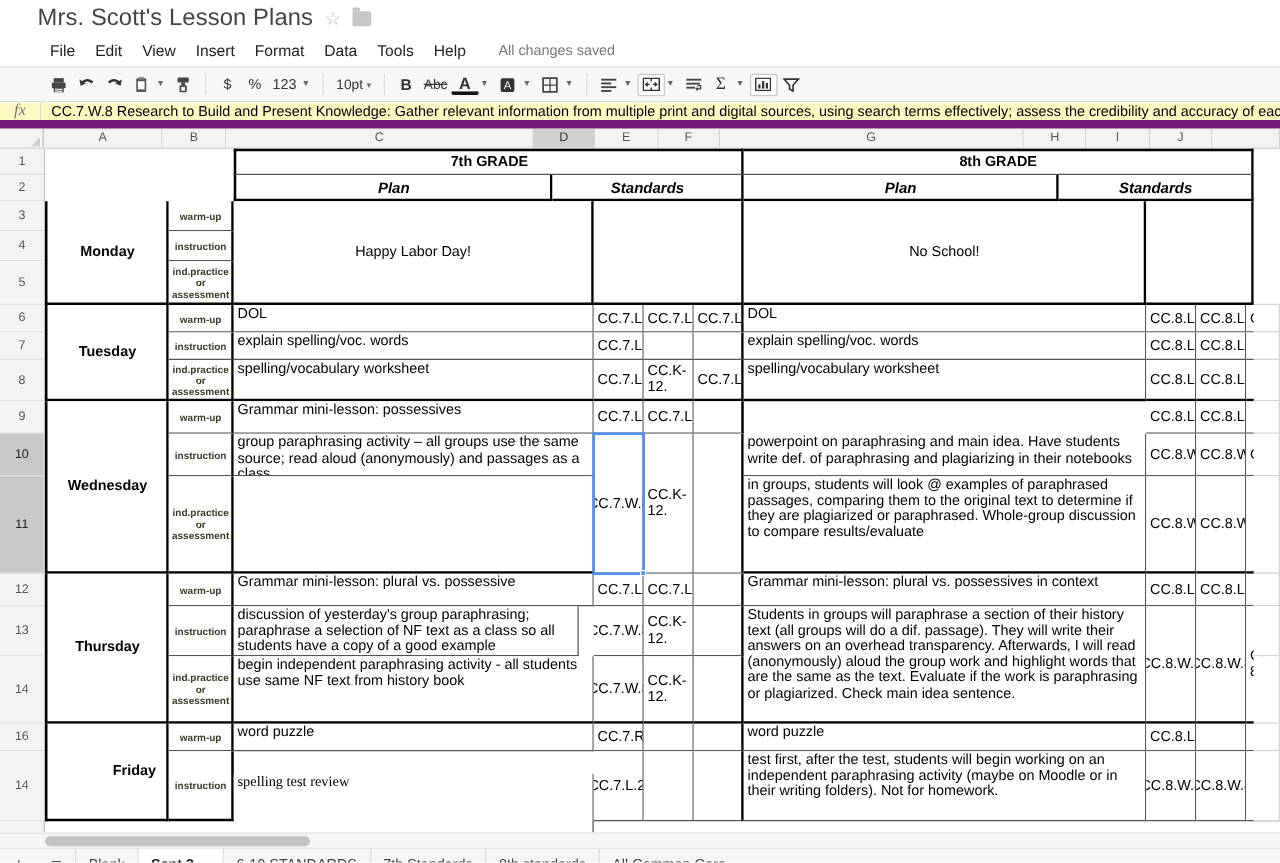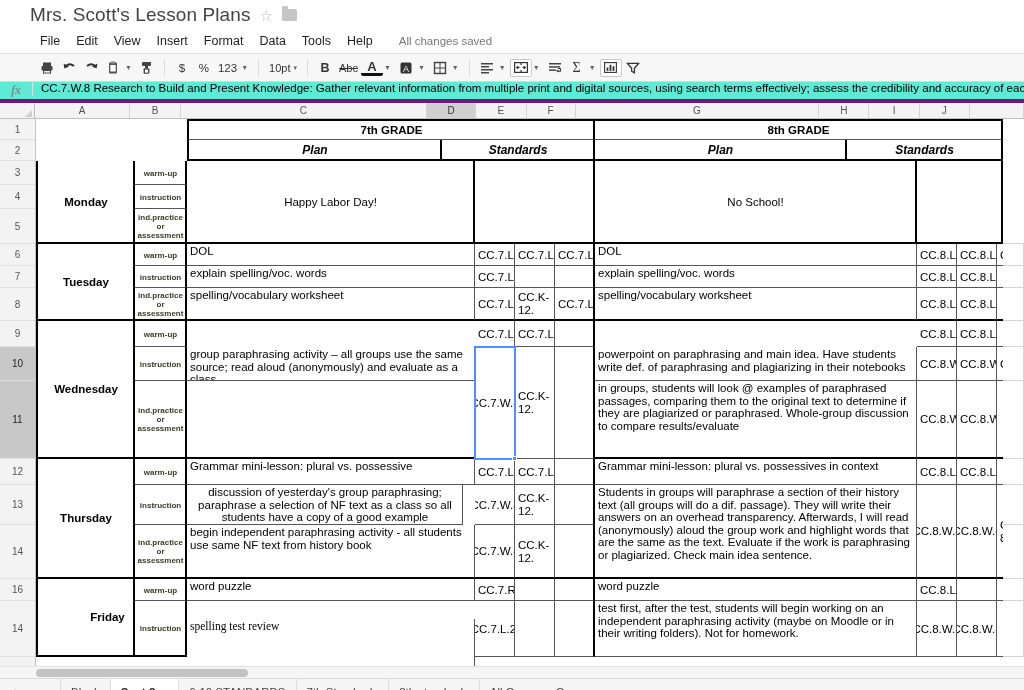--- a/index.html
+++ b/index.html
@@ -33,21 +33,21 @@
   .tb { height: 22px; min-width: 22px; display: flex; align-items: center; justify-content: center;
         font-size: 12px; color: #333; padding: 0 3px; border-radius: 2px; }
   .tbcaret { font-size: 7px; color: #666; padding: 0 4px 0 1px; align-self: center; display:flex; align-items:center; height:22px;}
   .tbsep { width: 1px; height: 17px; background: #dcdcdc; margin: 0 6px; }
   .tbtxt { font-size: 11.5px; color: #333; }
   .tbbox { border: 1px solid #c8c8c8; background:#fff; border-radius:2px; height:18px; display:flex;align-items:center;justify-content:center;padding:0 3px;}
   .tbsvg { display:block; }
   #fontsize-box { font-size: 11px; color:#333; display:flex; align-items:center; gap:3px; padding: 0 4px; }
 
   
-  #formulabar { height: 21px; display: flex; align-items: flex-start; border-bottom: 4px solid #701a75; background:#5eead4; }
+  #formulabar { height: 21px; display: flex; align-items: flex-end; border-bottom: 7px solid #701a75; background:#fef9c3; }
   #fx-label { width: 32px; text-align: center; font-family: "Liberation Serif", serif; font-style: italic; font-size: 13px; color: #777; }
   #fx-divider { width: 1px; height: 14px; background: #ddd; }
   #formula-input { flex: 1; font-size: 11.5px; color: #000; padding-left: 8px; white-space: nowrap; overflow: hidden; }
 
   
   #sheetwrap { position: relative; width: 1024px; height: 563px; overflow: hidden; background: #fff; }
   
   #colhead { display: flex; height: 16px; background: #f3f3f3; border-bottom: 1px solid #c0c0c0; }
   .colh { border-right: 1px solid #d5d5d5; font-size: 10px; color: #555; text-align: center; line-height: 16px; background:#f3f3f3; }
   .colh.sel { background: #d0d0d0; color:#333; }
@@ -337,28 +337,29 @@
       <div class="cell mid thickb thickr" style="left:961px;top:169px;width:40px;height:33px;"></div>
 
       <div class="cell midctr bold thickl thickb thickr" style="left:0;top:202px;width:99px;height:138px;">Wednesday</div>
 
       <div class="cell tiny thickr" style="left:99px;top:202px;width:52px;height:26px;">warm-up</div>
       <div class="cell tiny thickr" style="left:99px;top:228px;width:52px;height:34px;">instruction</div>
       <div class="cell tiny thickb thickr" style="left:99px;top:262px;width:52px;height:78px;white-space:pre;">ind.practice
 or
 assessment</div>
 
+      <div class="cell" style="left:151px;top:202px;width:288px;height:26px;">Grammar mini-lesson: possessives</div>
       <div class="cell mid" style="left:439px;top:202px;width:40px;height:26px;">CC.7.L.2 </div>
       <div class="cell mid" style="left:479px;top:202px;width:40px;height:26px;">CC.7.L.2.</div>
       <div class="cell mid thickr" style="left:519px;top:202px;width:40px;height:26px;"></div>
       <div class="cell mid" style="left:881px;top:202px;width:40px;height:26px;">CC.8.L.2 </div>
       <div class="cell mid" style="left:921px;top:202px;width:40px;height:26px;">CC.8.L.2.</div>
       <div class="cell mid thickr" style="left:961px;top:202px;width:40px;height:26px;"></div>
 
-      <div class="cell" style="left:151px;top:228px;width:288px;height:34px;">group paraphrasing activity – all groups use the same source; read aloud (anonymously) and evaluate as a class</div>
+      <div class="cell" style="left:151px;top:228px;width:288px;height:34px;">group paraphrasing activity – all groups use the same source; read aloud (anonymously) and passages as a class</div>
 
       <div class="cell midctr selcell" style="left:439px;top:228px;width:40px;height:112px;">CC.7.W.8</div>
       <div class="cell midctr" style="left:479px;top:228px;width:40px;height:112px;">CC.K-12.</div>
       <div class="cell mid thickr" style="left:519px;top:228px;width:40px;height:112px;"></div>
       <div class="cell" style="left:559px;top:228px;width:322px;height:34px;">powerpoint on paraphrasing and main idea. Have students write def. of paraphrasing and plagiarizing in their notebooks</div>
       <div class="cell mid" style="left:881px;top:228px;width:40px;height:34px;">CC.8.W.8</div>
       <div class="cell mid" style="left:921px;top:228px;width:40px;height:34px;">CC.8.W.8</div>
       <div class="cell mid thickr" style="left:961px;top:228px;width:40px;height:34px;">CC.8.W.2.</div>
 
       <div class="cell thickb" style="left:151px;top:262px;width:288px;height:78px;"></div>
@@ -378,21 +379,21 @@
 
       <div class="cell" style="left:151px;top:340px;width:288px;height:26px;">Grammar mini-lesson: plural vs. possessive</div>
       <div class="cell mid" style="left:439px;top:340px;width:40px;height:26px;">CC.7.L.2 </div>
       <div class="cell mid" style="left:479px;top:340px;width:40px;height:26px;">CC.7.L.2.</div>
       <div class="cell mid thickr" style="left:519px;top:340px;width:40px;height:26px;"></div>
       <div class="cell" style="left:559px;top:340px;width:322px;height:26px;">Grammar mini-lesson: plural vs. possessives in context</div>
       <div class="cell mid" style="left:881px;top:340px;width:40px;height:26px;">CC.8.L.2 </div>
       <div class="cell mid" style="left:921px;top:340px;width:40px;height:26px;">CC.8.L.2.</div>
       <div class="cell mid thickr" style="left:961px;top:340px;width:40px;height:26px;"></div>
 
-      <div class="cell" style="left:151px;top:366px;width:276px;height:40px;text-align:center;">discussion of yesterday's group paraphrasing; paraphrase a selection of NF text as a class so all students have a copy of a good example</div>
+      <div class="cell" style="left:151px;top:366px;width:276px;height:40px;">discussion of yesterday's group paraphrasing; paraphrase a selection of NF text as a class so all students have a copy of a good example</div>
       <div class="cell midctr" style="left:439px;top:366px;width:40px;height:40px;">CC.7.W.8</div>
       <div class="cell midctr" style="left:479px;top:366px;width:40px;height:40px;">CC.K-12.</div>
       <div class="cell mid thickr" style="left:519px;top:366px;width:40px;height:40px;"></div>
 
       <div class="cell thickb" style="left:151px;top:406px;width:288px;height:54px;">begin independent paraphrasing activity - all students use same NF text from history book</div>
       <div class="cell midctr thickb" style="left:439px;top:406px;width:40px;height:54px;">CC.7.W.8</div>
       <div class="cell midctr thickb" style="left:479px;top:406px;width:40px;height:54px;">CC.K-12.</div>
       <div class="cell mid thickb thickr" style="left:519px;top:406px;width:40px;height:54px;"></div>
 
       <div class="cell thickb" style="left:559px;top:366px;width:322px;height:94px;">Students in groups will paraphrase a section of their history text (all groups will do a dif. passage). They will write their answers on an overhead transparency. Afterwards, I will read (anonymously) aloud the group work and highlight words that are the same as the text. Evaluate if the work is paraphrasing or plagiarized. Check main idea sentence.</div>

